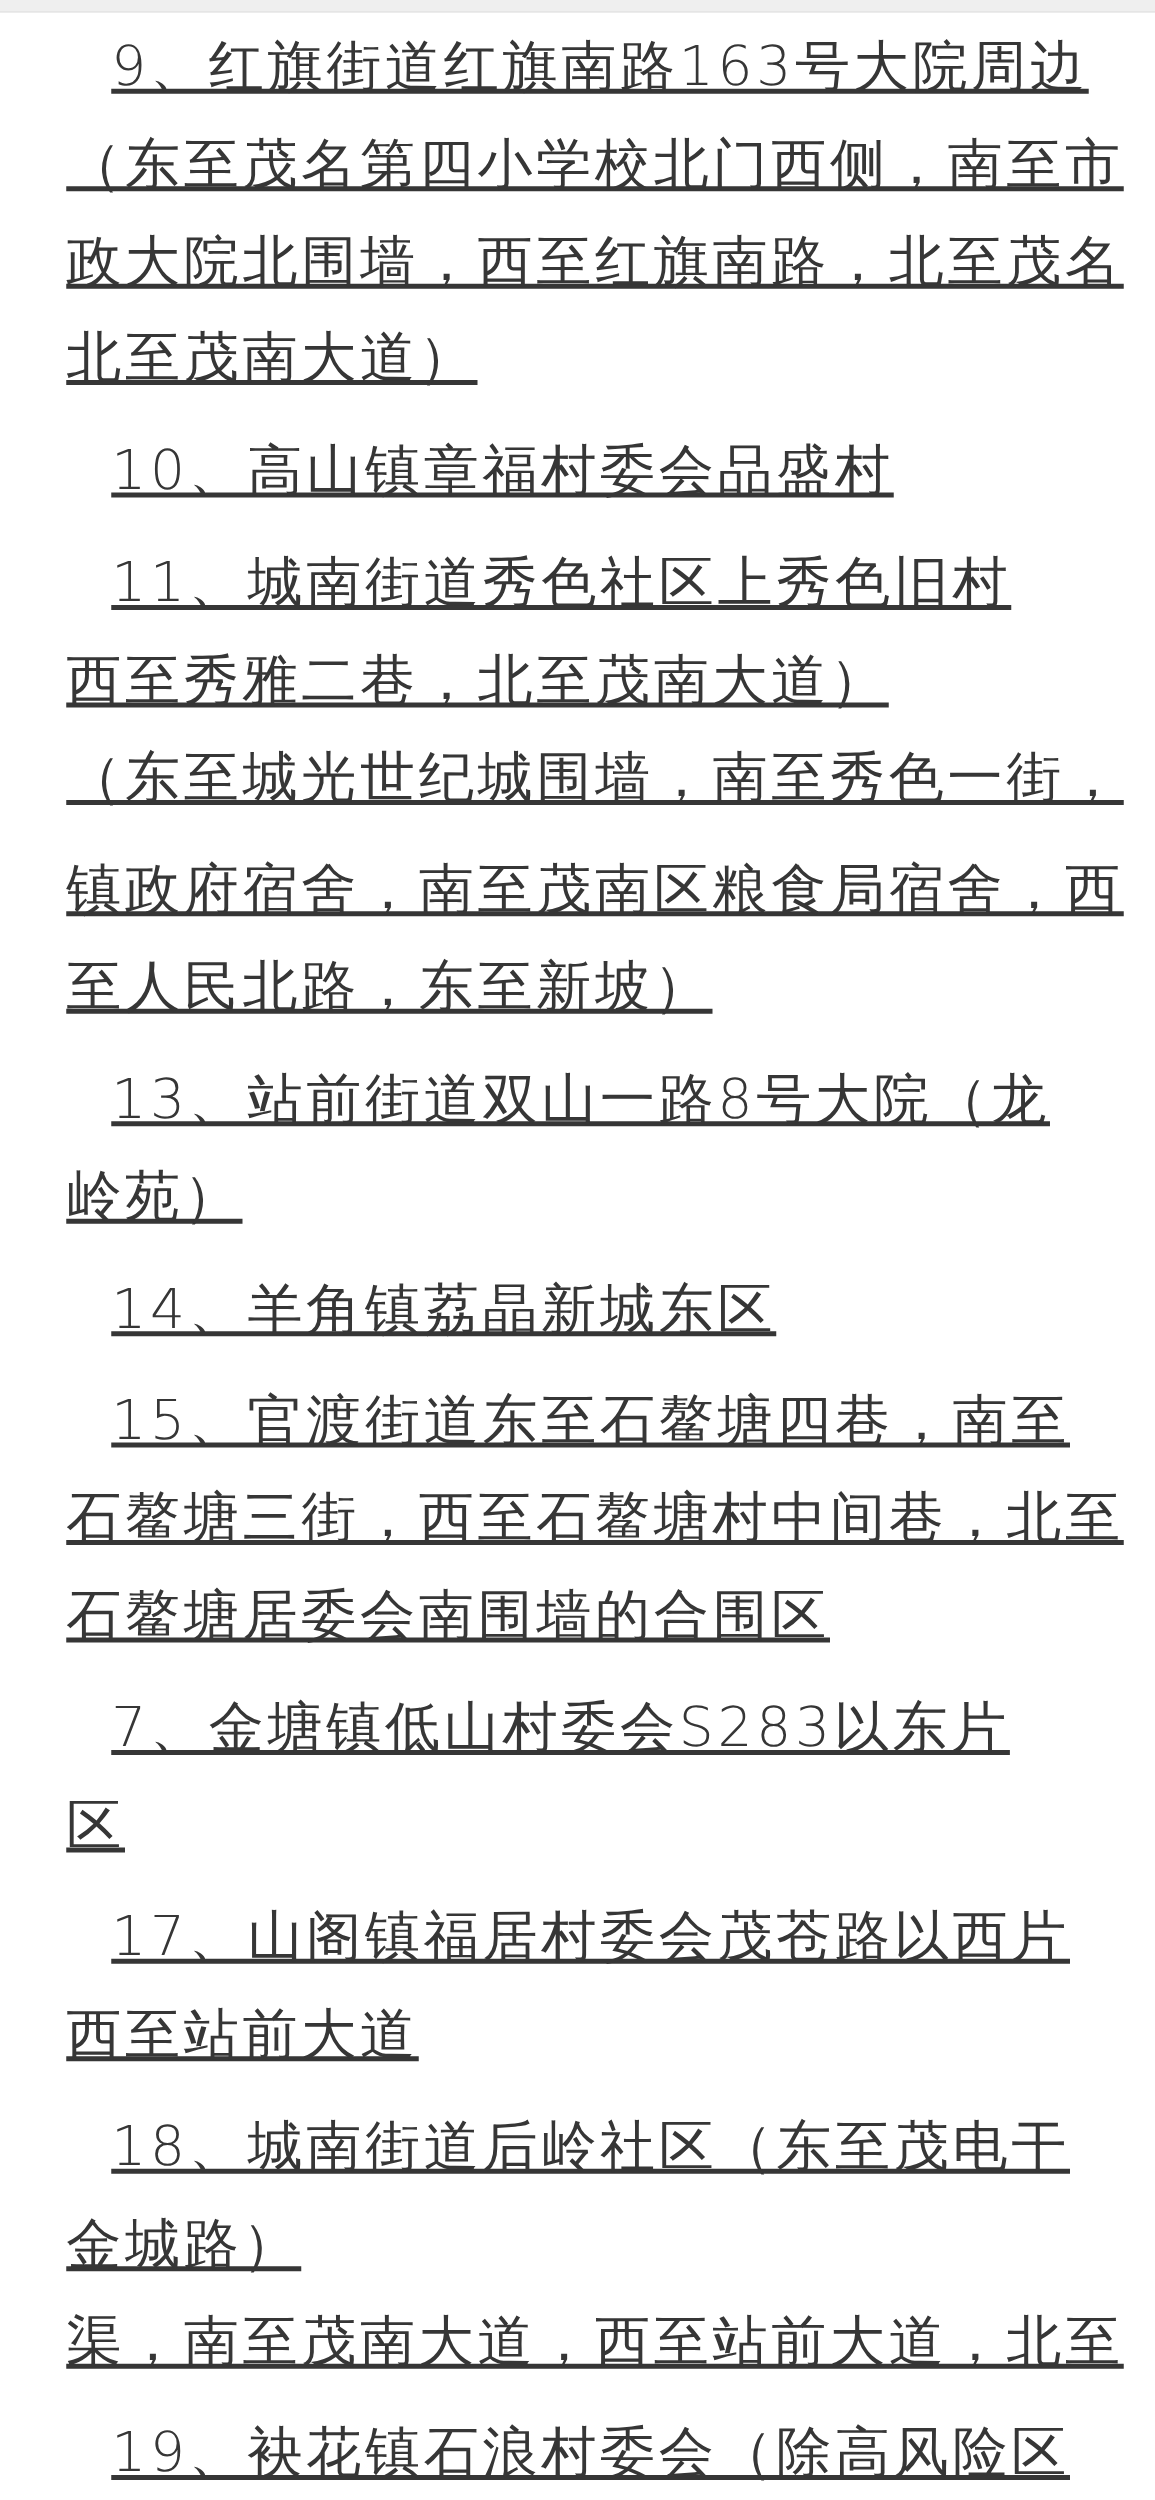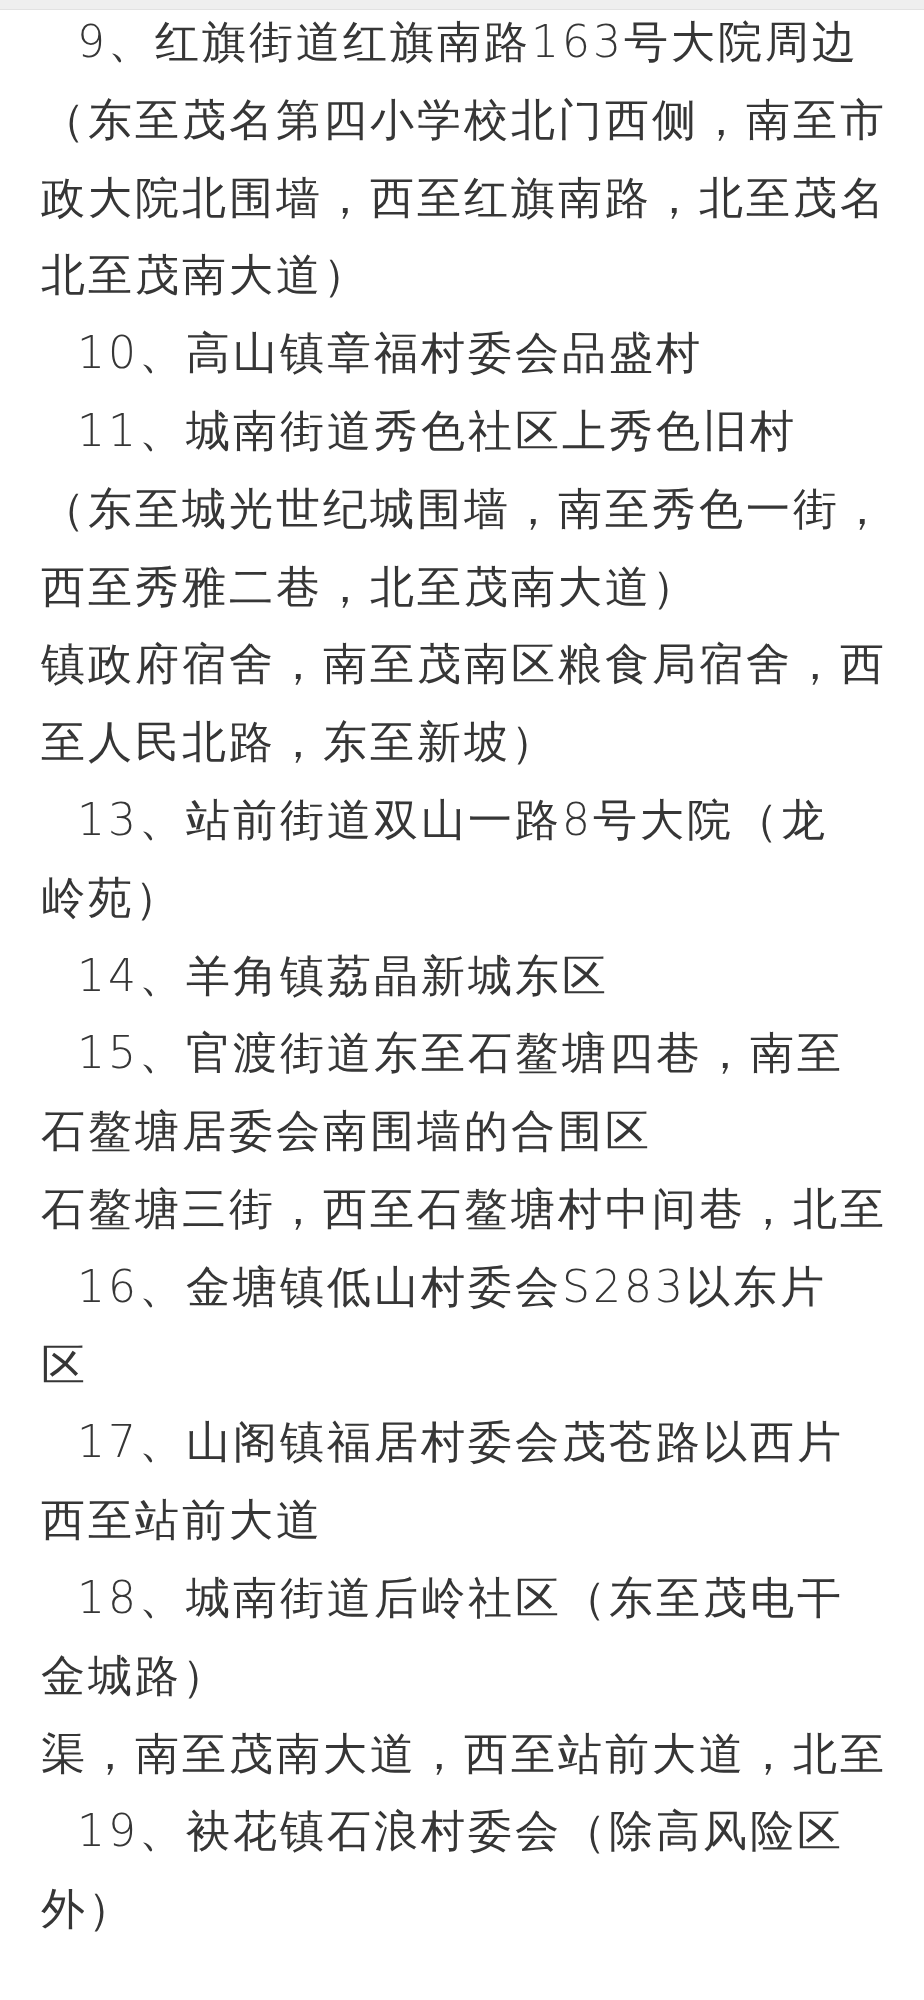--- a/index.html
+++ b/index.html
@@ -21,22 +21,23 @@
   .doc {
     margin-top: -7px;
     padding: 0 38px 0 41px;
     font-size: 44px;
     font-weight: 300;
     line-height: 77.8px;
     letter-spacing: 3px;
     color: #363636;
   }
   .doc p {
-    margin: 0;
+    margin: 12px;
     padding: 0;
+    text-decoration: underline;
   }
   .line {
     display: block;
     white-space: nowrap;
   }
   .line.first {
     padding-left: 36px;
   }
 </style>
 </head>
@@ -52,46 +53,46 @@
     <span class="line">政大院北围墙，西至红旗南路，北至茂名</span>
     <span class="line">北至茂南大道）</span>
   </p>
 
   <p>
     <span class="line first">10、高山镇章福村委会品盛村</span>
   </p>
 
   <p>
     <span class="line first">11、城南街道秀色社区上秀色旧村</span>
+    <span class="line">西至秀雅二巷，北至茂南大道）</span>
     <span class="line">（东至城光世纪城围墙，南至秀色一街，</span>
-    <span class="line">西至秀雅二巷，北至茂南大道）</span>
   </p>
 
   <p>
     <span class="line">镇政府宿舍，南至茂南区粮食局宿舍，西</span>
     <span class="line">至人民北路，东至新坡）</span>
   </p>
 
   <p>
     <span class="line first">13、站前街道双山一路8号大院（龙</span>
     <span class="line">岭苑）</span>
   </p>
 
   <p>
     <span class="line first">14、羊角镇荔晶新城东区</span>
   </p>
 
   <p>
     <span class="line first">15、官渡街道东至石鳌塘四巷，南至</span>
+    <span class="line">石鳌塘三街，西至石鳌塘村中间巷，北至</span>
     <span class="line">石鳌塘居委会南围墙的合围区</span>
-    <span class="line">石鳌塘三街，西至石鳌塘村中间巷，北至</span>
   </p>
 
   <p>
-    <span class="line first">16、金塘镇低山村委会S283以东片</span>
+    <span class="line first">7、金塘镇低山村委会S283以东片</span>
     <span class="line">区</span>
   </p>
 
   <p>
     <span class="line first">17、山阁镇福居村委会茂苍路以西片</span>
     <span class="line">西至站前大道</span>
   </p>
 
   <p>
     <span class="line first">18、城南街道后岭社区（东至茂电干</span>

